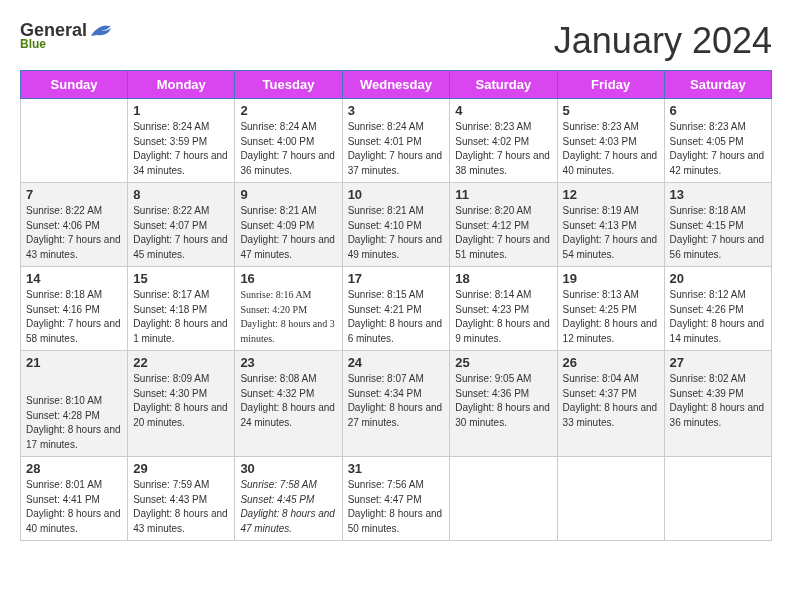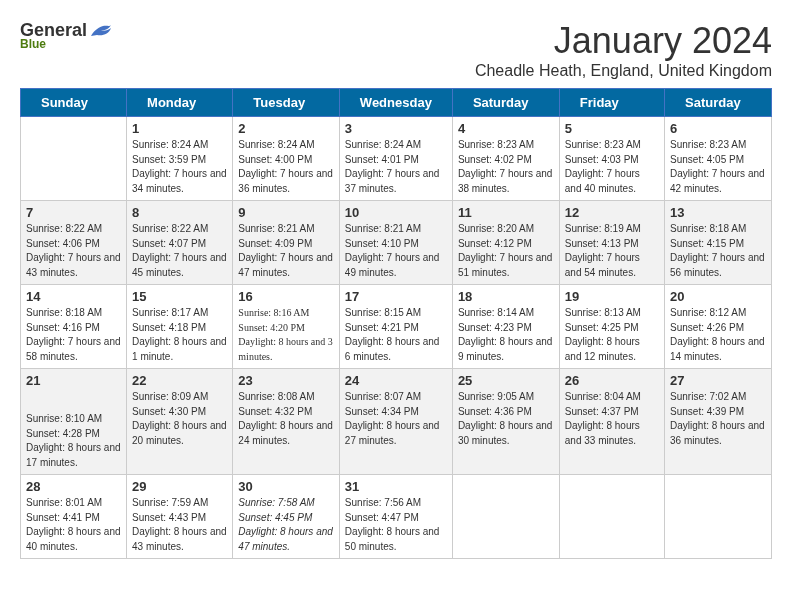--- a/index.html
+++ b/index.html
@@ -32,24 +32,24 @@
     .location-title {
       font-size: 16px;
       color: #333;
     }
     table {
       width: 100%;
       border-collapse: collapse;
       margin-top: 8px;
     }
     th {
-      background-color: #0369a1;
+      background-color: #d946ef;
       color: white;
-      padding: 6px 20px;
-      text-align: left;
+      padding: 6px 8px;
+      text-align: center;
       font-size: 13px;
       font-weight: bold;
       border: 1px solid #4472c4;
     }
     td {
       border: 1px solid #ccc;
       vertical-align: top;
       padding: 4px 5px;
       font-size: 10.5px;
       color: #333;
@@ -89,21 +89,20 @@
     <div style="display:flex; align-items:center;">
       <span style="font-size:18px; font-weight:bold; color:#333;">General</span>
       <svg width="22" height="18" viewBox="0 0 22 18" style="margin-left:2px;">
         <path d="M2 14 C4 10, 8 6, 14 4 C18 3, 20 5, 22 3 C20 7, 16 8, 12 9 C16 9, 20 8, 22 6 C20 12, 14 14, 8 13 Z" fill="#4472c4"></path>
       </svg>
     </div>
     <span style="font-size:12px; font-weight:bold; color:#4d7c0f; margin-top:-4px;">Blue</span>
   </div>
   <div class="title-section">
     <div class="month-title">January 2024</div>
-    <div class="location-title">Cheadle Heath, England, United Kingdom</div>
   </div>
 </div>
 
 <table>
   <thead>
     <tr>
       <th>Sunday</th>
       <th>Monday</th>
       <th>Tuesday</th>
       <th>Wednesday</th>
@@ -272,21 +271,21 @@
 Daylight: 8 hours and 30 minutes.</div>
         </td>
         <td>
           <span class="day-number">26</span>
           <div class="day-info" style="white-space: pre-line;">Sunrise: 8:04 AM
 Sunset: 4:37 PM
 Daylight: 8 hours and 33 minutes.</div>
         </td>
         <td>
           <span class="day-number">27</span>
-          <div class="day-info" style="white-space: pre-line;">Sunrise: 7:02 AM
+          <div class="day-info" style="white-space: pre-line;">Sunrise: 8:02 AM
 Sunset: 4:39 PM
 Daylight: 8 hours and 36 minutes.</div>
         </td>
       </tr>
       <tr>
         <td>
           <span class="day-number">28</span>
           <div class="day-info" style="white-space: pre-line;">Sunrise: 8:01 AM
 Sunset: 4:41 PM
 Daylight: 8 hours and 40 minutes.</div>

